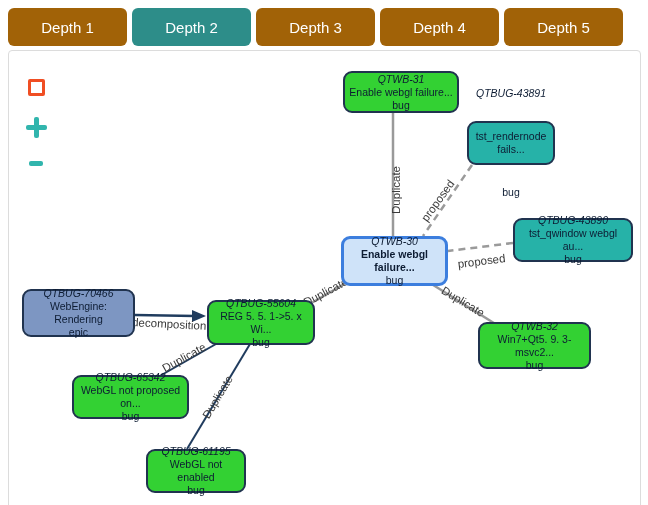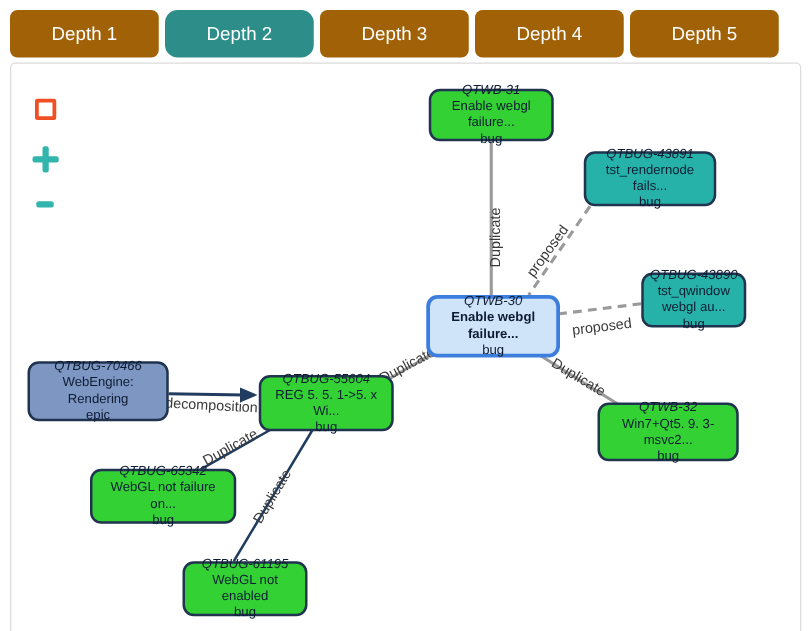--- a/index.html
+++ b/index.html
@@ -4,21 +4,21 @@
 <style>
   html,body{margin:0;padding:0;width:648px;height:505px;background:#fff;overflow:hidden;
     font-family:"Liberation Sans", sans-serif;}
   #stage{position:absolute;inset:0;width:648px;height:505px;}
 
   
   .tabbar{position:absolute;left:8px;top:8px;display:flex;gap:5px;}
   .tab{width:119px;height:38px;border:none;border-radius:6px;background:#a16207;color:#fff;
     font-family:"Liberation Sans", sans-serif;font-size:15px;font-weight:400;cursor:pointer;
     display:flex;align-items:center;justify-content:center;}
-  .tab.selected{background:#2d8d89;border-radius:10px;}
+  .tab.selected{background:#2d8d89;}
 
   
   .canvas-frame{position:absolute;left:8px;top:50px;width:631px;height:460px;
     border:1px solid #dcdcdc;border-radius:4px;background:#fff;}
 
   
   .fit-icon{position:absolute;left:28px;top:79px;width:11px;height:11px;border:3px solid #f04e23;border-radius:2px;cursor:pointer;}
   .zoomin-icon{position:absolute;left:26px;top:117px;width:21px;height:21px;cursor:pointer;}
   .zoomin-icon::before{content:"";position:absolute;left:0;top:8px;width:21px;height:5px;background:#31b5ad;border-radius:2px;}
   .zoomin-icon::after{content:"";position:absolute;left:8px;top:0;width:5px;height:21px;background:#31b5ad;border-radius:2px;}
@@ -32,23 +32,23 @@
   .node{position:absolute;box-sizing:border-box;border:2.5px solid #20334f;border-radius:9px;
     display:flex;flex-direction:column;align-items:center;justify-content:center;
     text-align:center;font-size:10.5px;line-height:13px;color:#0d1c33;cursor:pointer;padding:1px 3px;}
   .node .key{font-style:italic;}
   .node.green{background:#33d133;}
   .node.teal{background:#26b2a8;}
   .node.bluegray{background:#7d96c2;align-items:center;}
   .node.selected{background:#cfe3f9;border:3px solid #3c7ede;}
   .node.selected .summary{font-weight:bold;}
 
-  .n-qtwb31   {left:343px;top:71px; width:100px;height:42px;}
-  .n-qtbug43891{left:467px;top:121px;width:106px;height:44px;}
-  .n-qtbug43890{left:513px;top:218px;width:84px;height:44px;}
+  .n-qtwb31   {left:343px;top:71px; width:116px;height:42px;}
+  .n-qtbug43891{left:467px;top:121px;width:88px;height:44px;gap:30px;}
+  .n-qtbug43890{left:513px;top:218px;width:120px;height:44px;}
   .n-qtwb30   {left:341px;top:236px;width:107px;height:50px;text-align:center;}
   .n-qtbug70466{left:22px; top:289px;width:113px;height:48px;}
   .n-qtbug55604{left:207px;top:300px;width:108px;height:45px;}
   .n-qtbug65342{left:52px; top:375px;width:117px;height:44px;margin-left:20px;}
   .n-qtbug61195{left:122px;top:449px;width:100px;height:44px;margin-left:24px;}
   .n-qtwb32   {left:478px;top:322px;width:113px;height:47px;}
 </style>
 </head>
 <body>
 
@@ -143,21 +143,21 @@
   </div>
 
   <div class="node green n-qtbug55604">
     <span class="key">QTBUG-55604</span>
     <span class="summary">REG 5. 5. 1-&gt;5. x Wi...</span>
     <span class="type">bug</span>
   </div>
 
   <div class="node green n-qtbug65342">
     <span class="key">QTBUG-65342</span>
-    <span class="summary">WebGL not failure on...</span>
+    <span class="summary">WebGL not proposed on...</span>
     <span class="type">bug</span>
   </div>
 
   <div class="node green n-qtbug61195">
     <span class="key">QTBUG-61195</span>
     <span class="summary">WebGL not enabled</span>
     <span class="type">bug</span>
   </div>
 
   <div class="node green n-qtwb32">

